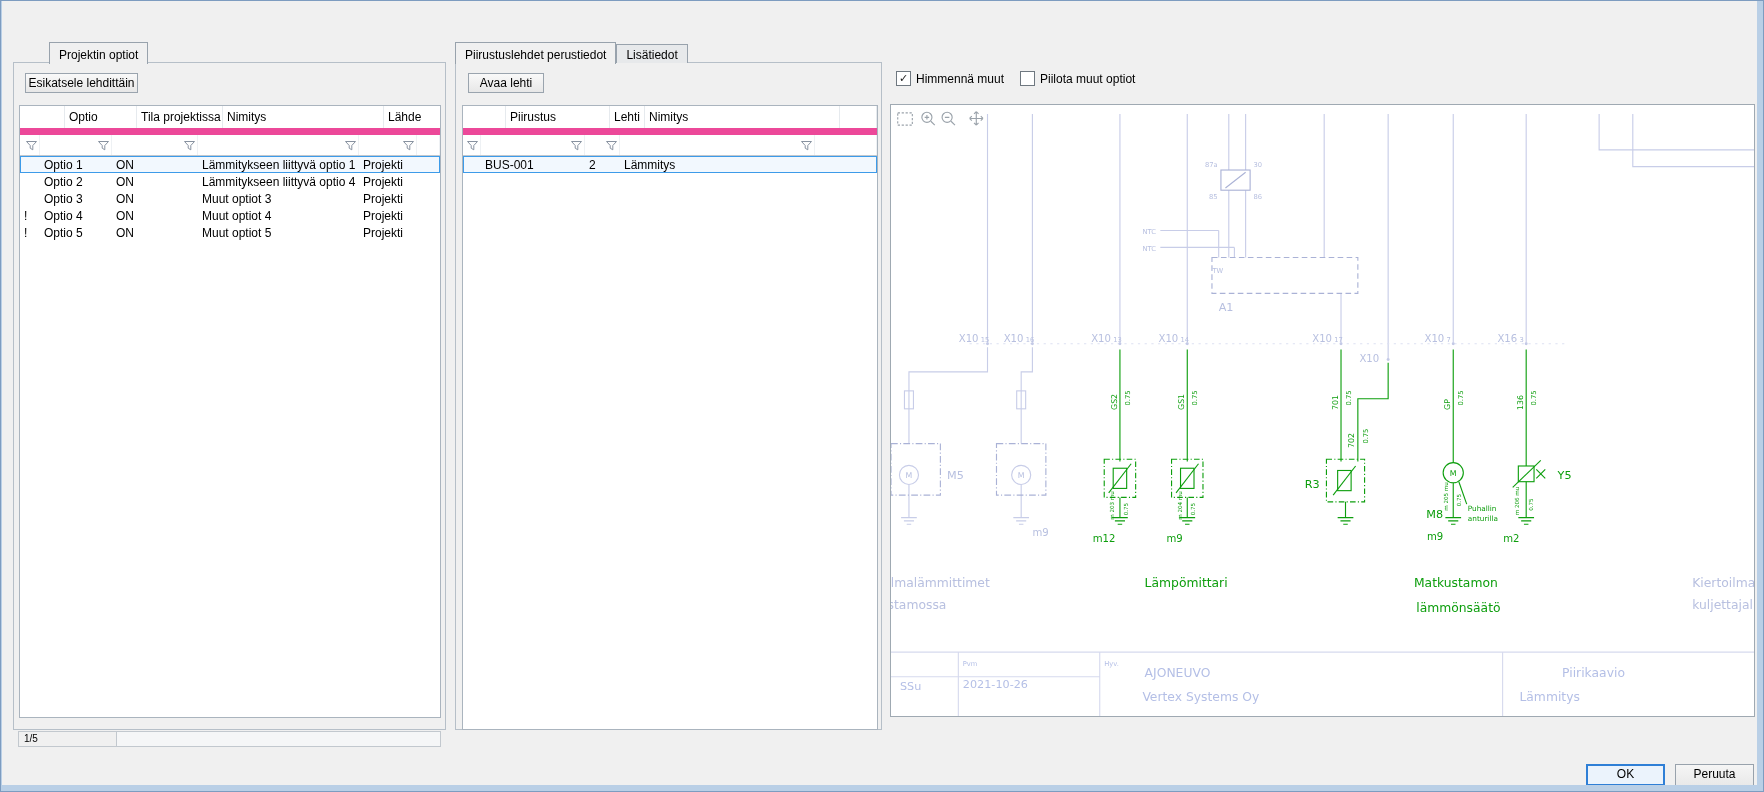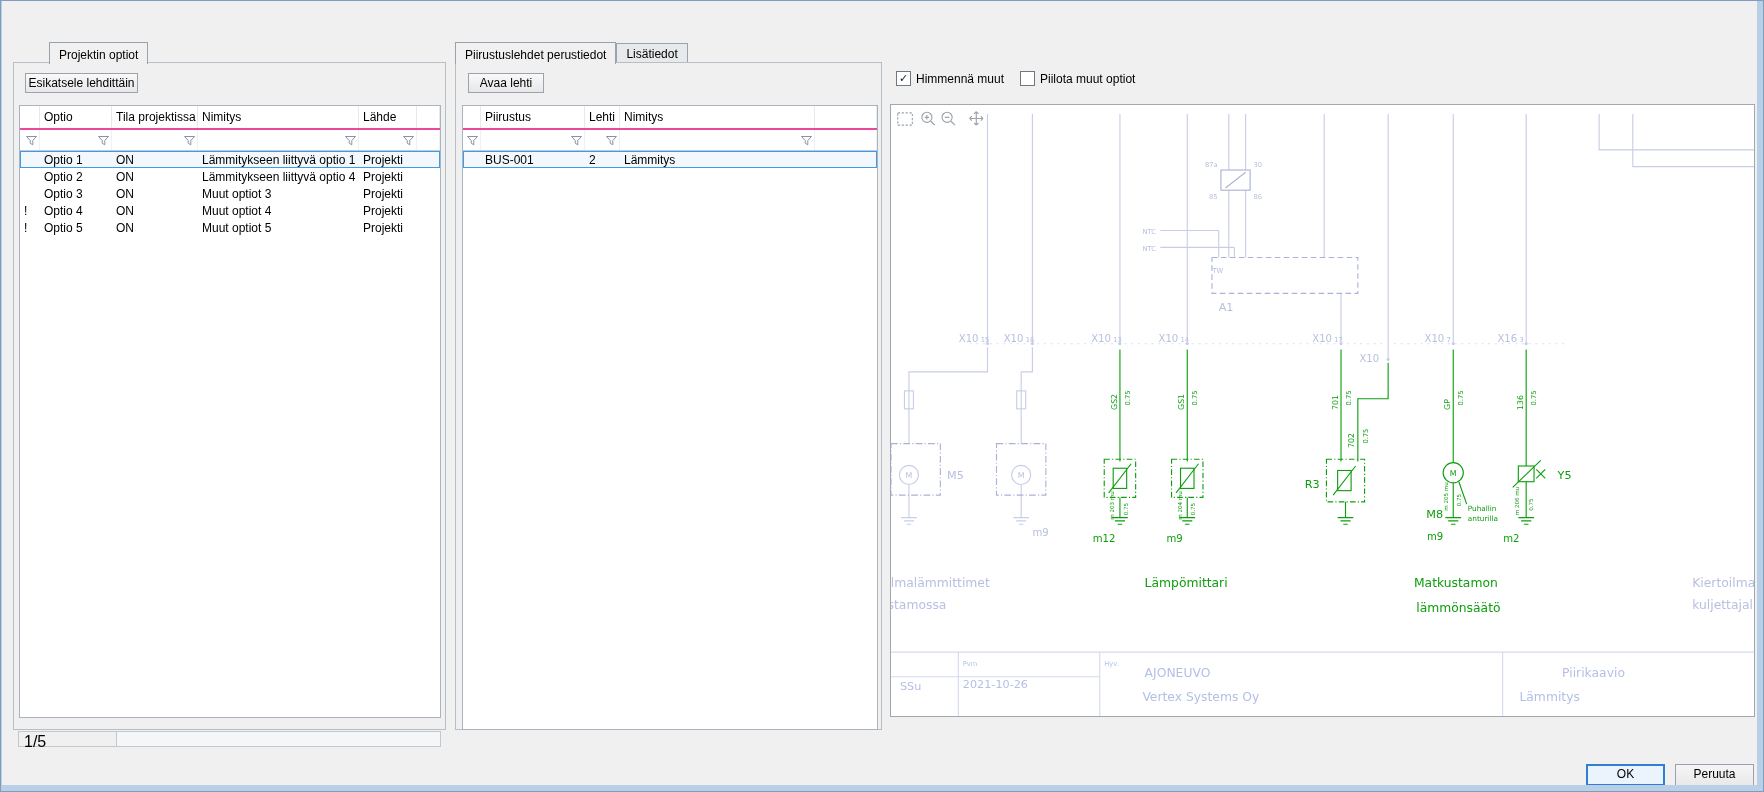--- a/index.html
+++ b/index.html
@@ -24,30 +24,30 @@
   .tab.active{background:#f0f0f0;height:22px;padding-top:5px;margin-bottom:-1px;}
   
   .panel{position:absolute;background:#f0f0f0;border:1px solid #b6bfc8;box-sizing:border-box;z-index:2;}
   .btn{position:absolute;height:20px;font-size:12px;line-height:18px;text-align:center;
     background:linear-gradient(#f9f9f9,#e7e7e7);border:1px solid #9aa4ae;box-sizing:border-box;}
   
   .grid{position:absolute;background:#fff;border:1px solid #aab4be;box-sizing:border-box;overflow:hidden;}
   .grid-head,.grid-filter,.grid-row{display:grid;}
   .grid-left .grid-head,.grid-left .grid-filter,.grid-left .grid-row{grid-template-columns:20px 72px 86px 161px 58px 1fr;}
   .grid-mid .grid-head,.grid-mid .grid-filter,.grid-mid .grid-row{grid-template-columns:18px 104px 35px 195px 1fr;}
-  .grid-head{height:22px;border-bottom:2px solid #ec4899;}
+  .grid-head{height:22px;border-bottom:7px solid #ec4899;padding-left:25px;}
   .grid-head>div{font-size:12px;padding:4px 0 0 4px;border-right:1px solid #e6eaee;overflow:hidden;white-space:nowrap;}
   .grid-filter{height:20px;border-bottom:1px solid #c2c8ce;}
   .grid-filter>div{display:flex;justify-content:flex-end;align-items:center;
     padding-right:2px;border-right:1px solid #eef1f4;}
   .grid-row{height:17px;font-size:12px;align-items:center;}
   .grid-row>span{padding-left:4px;white-space:nowrap;overflow:hidden;}
   .grid-row.selected{background:#f2f8fe;box-shadow:inset 0 0 0 1px #3d9be9;}
   
-  .statusbar{position:absolute;height:16px;display:flex;font-size:16px;}
+  .statusbar{position:absolute;height:16px;display:flex;font-size:10px;}
   .status-cell{width:99px;border:1px solid #c2c8ce;background:#f0f0f0;
     padding:1px 0 0 5px;box-sizing:border-box;}
   .scroll-track{flex:1;border:1px solid #c2c8ce;border-left:none;background:#f5f6f7;}
   
   .checkbox{position:absolute;top:71px;display:flex;align-items:center;gap:5px;font-size:12px;}
   .cb-box{width:13px;height:13px;border:1px solid #6f7880;background:#fff;display:flex;
     align-items:center;justify-content:center;font-size:11px;line-height:11px;color:#1a1a1a;}
   
   .preview{position:absolute;left:888px;top:104px;width:865px;height:613px;
     background:#fff;border:1px solid #9fa9b2;box-sizing:border-box;}
@@ -151,21 +151,21 @@
         <span>Projekti</span>
           <span></span>
       </div>
     </div>
   </div>
   <div class="statusbar" style="left:16px;top:731px;width:423px;">
     <div class="status-cell">1/5</div>
     <div class="scroll-track"></div>
   </div>
 
-  <div class="tabs" style="left:453px;top:41px;align-items:center;">
+  <div class="tabs" style="left:453px;top:41px;">
     <div class="tab active">Piirustuslehdet perustiedot</div>
     <div class="tab">Lisätiedot</div>
   </div>
 
   <div class="panel" style="left:453px;top:62px;width:427px;height:668px;">
     <div class="btn" style="left:12px;top:10px;width:76px;">Avaa lehti</div>
     <div class="grid grid-mid" style="left:6px;top:42px;width:416px;height:625px;">
       <div class="grid-head">
         <div></div>
         <div>Piirustus</div>

